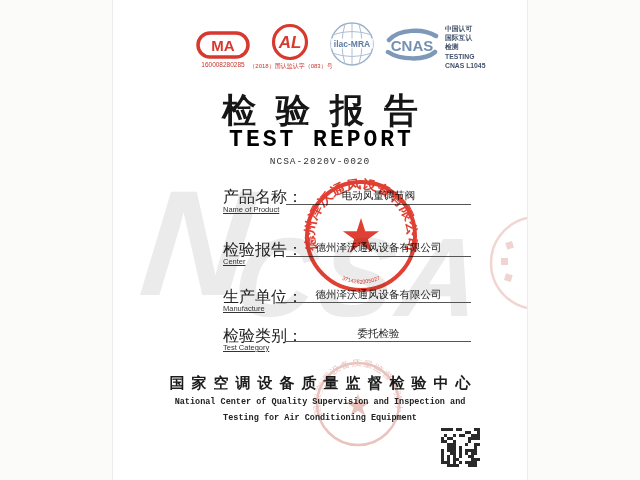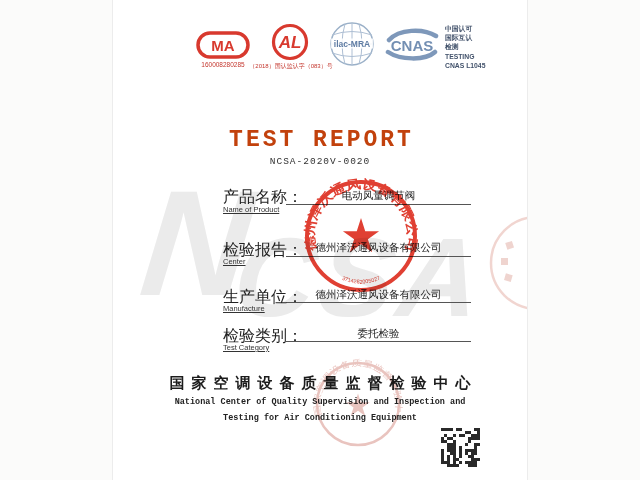--- a/index.html
+++ b/index.html
@@ -11,21 +11,21 @@
   
   .wm{color:#ebebeb;font-weight:bold;font-style:italic;line-height:1;z-index:0;
       transform:skewX(-6deg);letter-spacing:4px;}
   
   .logo-num{color:#c4372e;font-size:6.5px;text-align:center;z-index:2;}
   .logo-cap{color:#c4372e;font-size:6px;text-align:center;z-index:2;white-space:nowrap;}
   .accred{color:#42526b;font-size:6.8px;font-weight:bold;line-height:9.2px;z-index:2;}
   
   .t-zh{left:0;right:0;top:88px;text-align:center;font-size:34px;font-weight:bold;color:#161616;
         letter-spacing:20px;text-indent:20px;z-index:2;}
-  .t-en{left:0;right:0;top:127px;text-align:center;font-size:23px;font-weight:600;color:#c2410c;
+  .t-en{left:0;right:0;top:127px;text-align:center;font-size:23px;font-weight:600;color:#000000;
         font-family:"Liberation Mono",monospace;letter-spacing:3px;text-indent:3px;z-index:2;}
   .t-no{left:0;right:0;top:156px;text-align:center;font-size:9.5px;color:#333;
         font-family:"Liberation Mono",monospace;letter-spacing:1px;z-index:2;}
   
   .f-zh{left:110px;font-size:16px;color:#222;z-index:2;}
   .f-en{left:110px;font-size:7.5px;color:#333;z-index:2;text-decoration:underline;}
   .f-line{left:173px;width:185px;border-top:1px solid #555;height:0;z-index:1;}
   .f-val{left:173px;width:185px;text-align:center;font-size:10.5px;color:#222;z-index:2;}
   
   .ft-zh{left:0;right:0;top:374px;text-align:center;font-size:15px;font-weight:bold;color:#1c1c1c;
@@ -73,20 +73,21 @@
     </svg>
 
     <div class="abs accred" style="left:332px;top:24px;">
       <div>中国认可</div>
       <div>国际互认</div>
       <div>检测</div>
       <div>TESTING</div>
       <div>CNAS L1045</div>
     </div>
 
+    <div class="abs t-zh">检验报告</div>
     <div class="abs t-en">TEST REPORT</div>
     <div class="abs t-no">NCSA-2020V-0020</div>
 
     <div class="abs f-zh" style="top:187px;">产品名称：</div>
     <div class="abs f-en" style="top:205px;">Name of Product</div>
     <div class="abs f-val" style="top:189px;">电动风量调节阀</div>
     <div class="abs f-line" style="top:204px;"></div>
 
     <div class="abs f-zh" style="top:240px;">检验报告：</div>
     <div class="abs f-en" style="top:257px;">Center</div>

